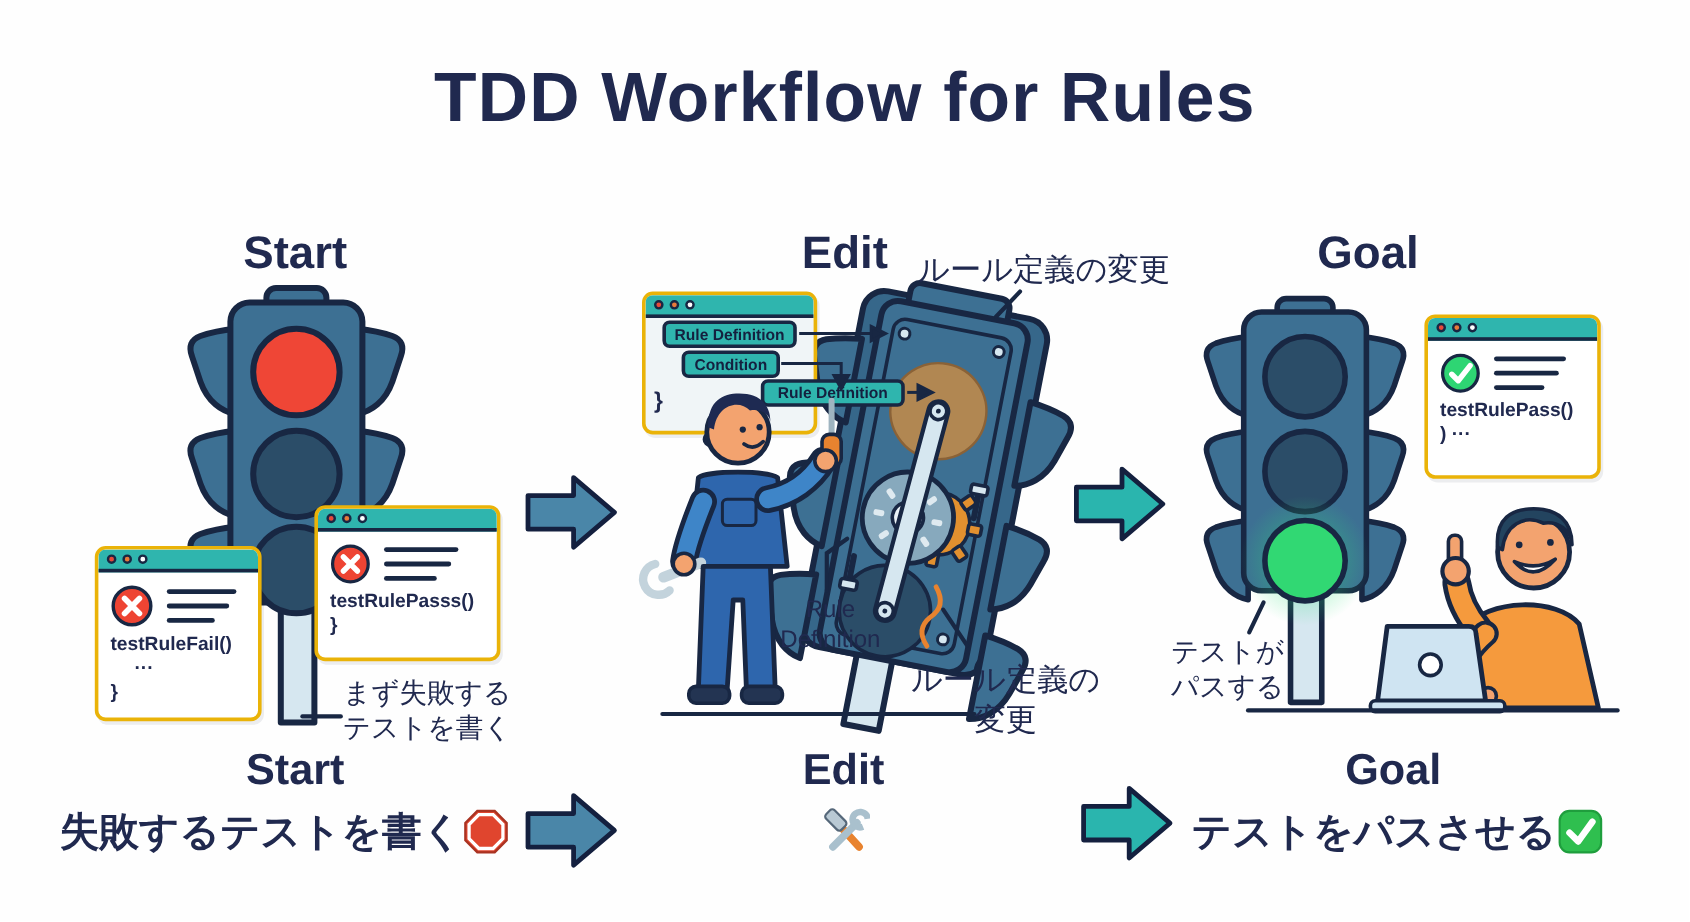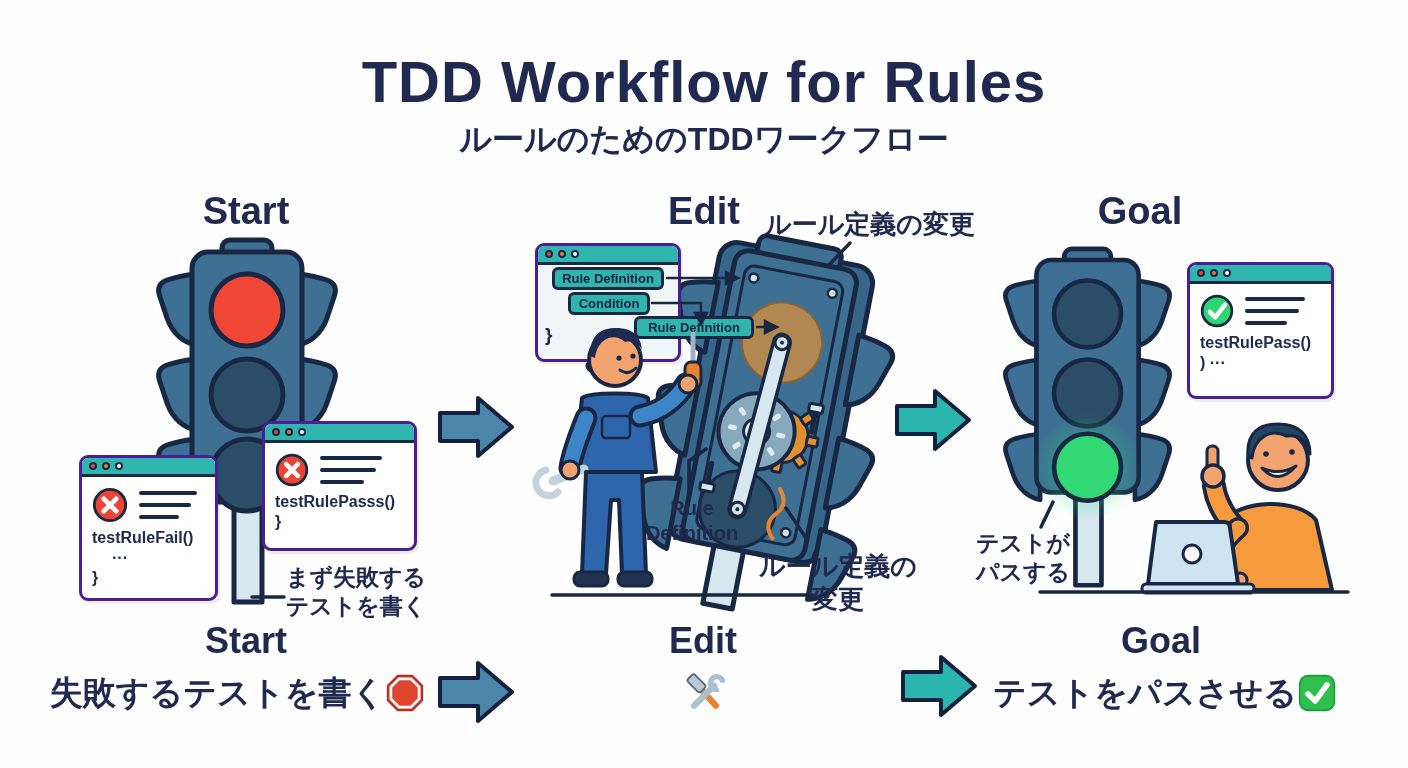--- a/index.html
+++ b/index.html
@@ -7,24 +7,24 @@
     position:relative; width:1408px; height:768px; overflow:hidden; background:#fefefe;
     font-family:"Liberation Sans","DejaVu Sans",sans-serif; color:#20294f;
   }
   .abs { position:absolute; }
   .ctr { text-align:center; }
   .pre { white-space:pre-line; }
   .title { left:0; right:0; top:48px; font-size:58px; font-weight:700; letter-spacing:1px; }
   .subtitle { left:0; right:0; top:118px; font-size:32px; font-weight:700; }
   .stage-heading { width:200px; font-size:38px; font-weight:600; }
   .stage-footer { width:200px; font-size:36px; font-weight:600; }
-  .note { font-weight:700; line-height:1.26; }
+  .note { font-weight:400; line-height:1.26; }
   .caption { display:flex; align-items:center; justify-content:center; gap:0;
              font-size:33px; font-weight:700;text-align:right; }
-  .window { position:absolute; background:#fff; border:3px solid #4c1d95; border-radius:9px;
+  .window { position:absolute; background:#fff; border:3px solid #eab308; border-radius:9px;
             box-shadow:2px 3px 0 rgba(24,39,67,0.08); overflow:hidden; }
   .window.tint { background:#f0f5f7; }
   .titlebar { height:16px; background:#2fb5ae; border-bottom:3px solid #182743;
               display:flex; align-items:center; gap:5px; padding:0 7px; }
   .dot { width:8px; height:8px; border-radius:50%; border:2px solid #182743; box-sizing:border-box; }
   .dot.d-red { background:#e6493a; } .dot.d-org { background:#e87a3a; } .dot.d-wht { background:#fff; }
   .win-row { display:flex; align-items:center; gap:10px; padding:9px 8px 4px 9px; }
   .doc-lines { display:flex; flex-direction:column; gap:8px; flex:1; }
   .doc-lines i { display:block; height:4px; background:#182743; border-radius:2px; }
   .code { font-size:16px; font-weight:700; color:#20294f; line-height:20px; padding-left:10px; }
@@ -35,21 +35,20 @@
   .brace { position:absolute; font-size:19px; font-weight:700; color:#20294f; }
   svg.illu { position:absolute; overflow:visible; }
   .overlay { position:absolute; left:0; top:0; pointer-events:none; }
 </style>
 </head>
 <body>
 
 <div class="canvas">
 
   <div class="abs ctr title">TDD Workflow for Rules</div>
-  <div class="abs ctr subtitle">ルールのためのTDDワークフロー</div>
 
   <div class="abs ctr stage-heading" style="left:146px;top:190px">Start</div>
   <div class="abs ctr stage-heading" style="left:604px;top:190px">Edit</div>
   <div class="abs ctr stage-heading" style="left:1040px;top:190px">Goal</div>
 
   <svg class="illu" style="left:140px;top:238px" width="215" height="368" viewBox="0 0 215 368">
     <defs>
       <path id="flap-a" d="M0,-36 C-9,-35 -23,-32 -29,-30 C-37,-27 -39,-21 -36,-13 L-29,8 C-23,25 -11,33 0,35 Z"></path>
     </defs>
     <g stroke="#182743" stroke-width="5" stroke-linejoin="round">

